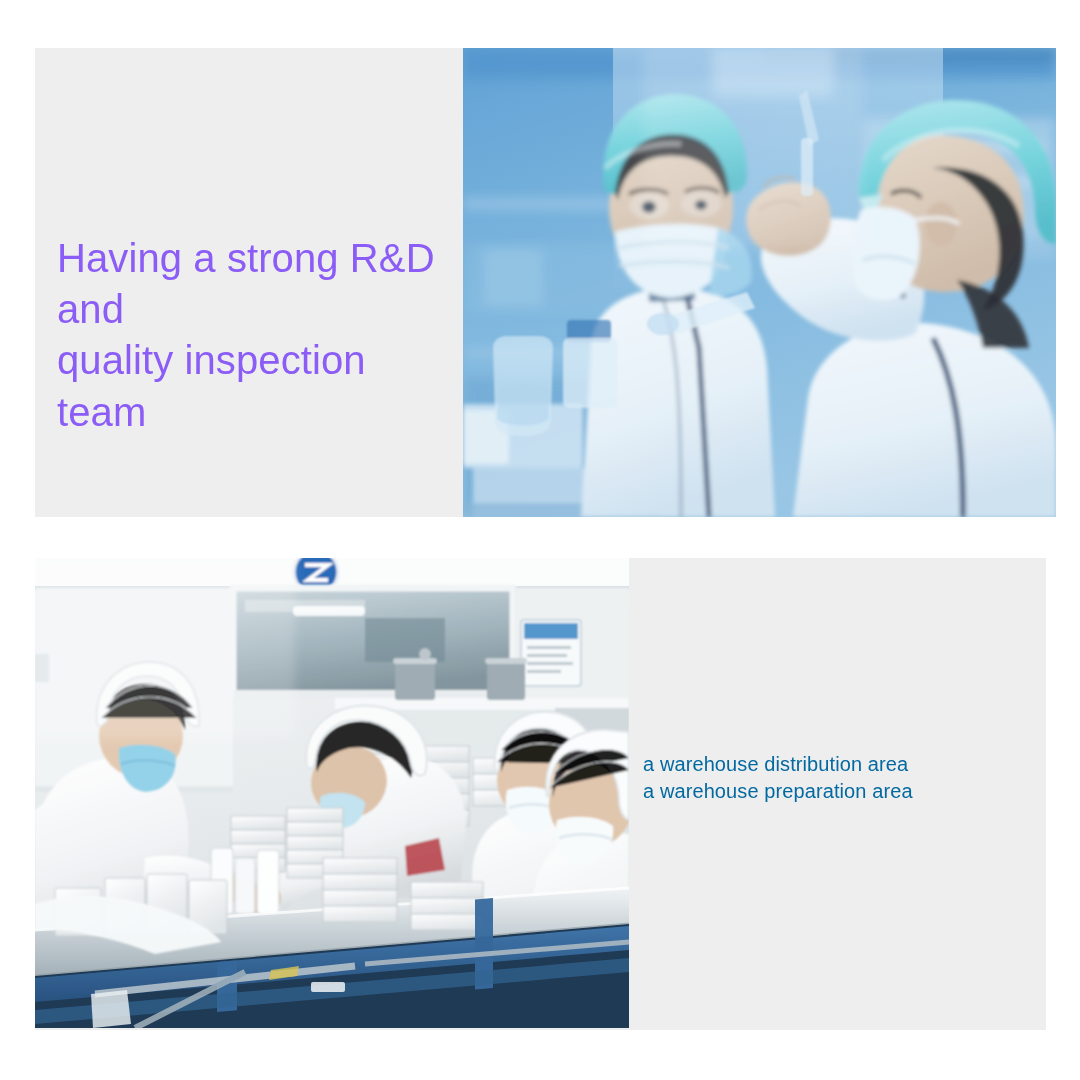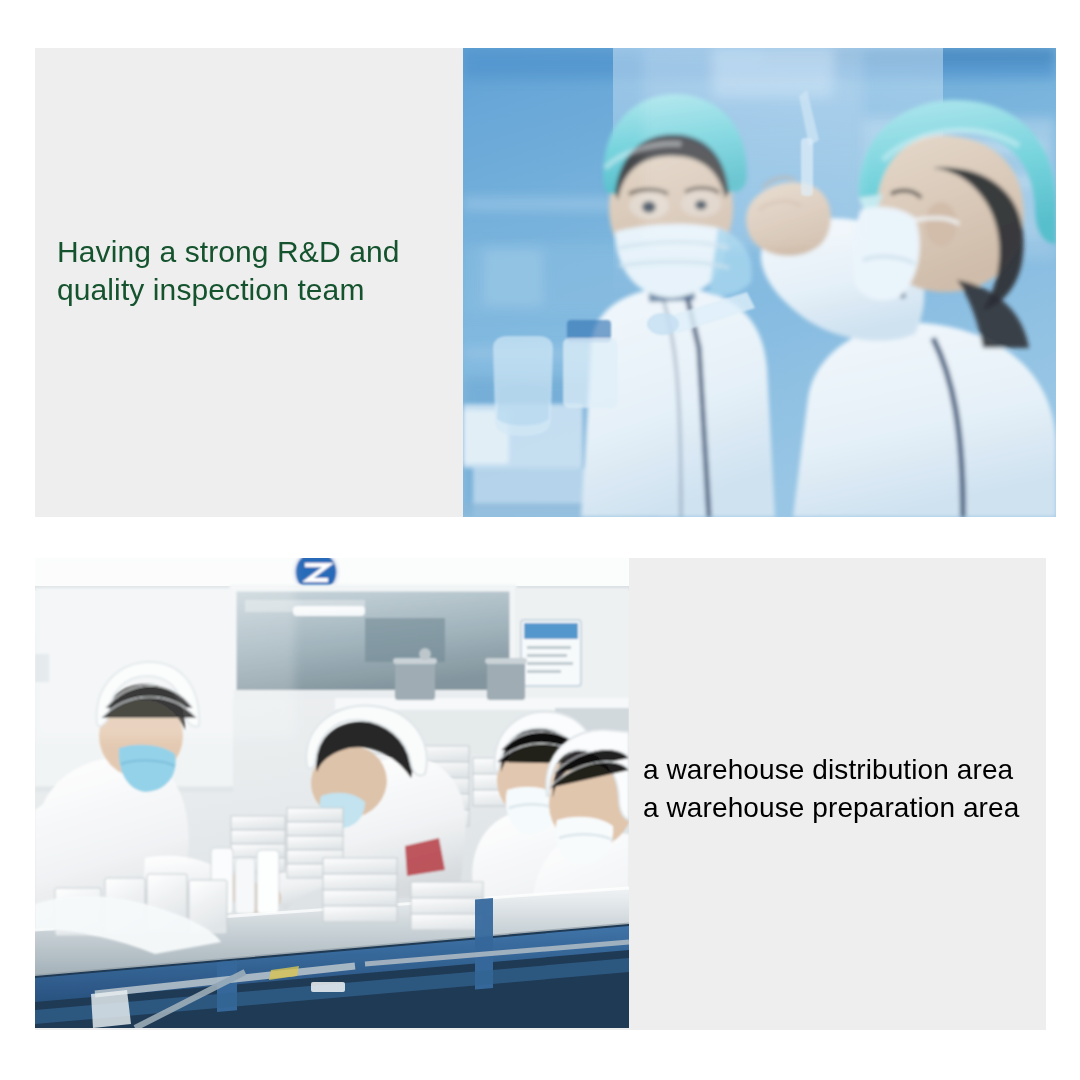--- a/index.html
+++ b/index.html
@@ -26,22 +26,22 @@
     left: 35px;
     top: 48px;
     width: 1021px;
     height: 469px;
   }
   #top-caption {
     position: absolute;
     left: 22px;
     top: 185px;
     width: 400px;
-    color: #14532d;
-    font-size: 30px;
+    color: #8b5cf6;
+    font-size: 40px;
     line-height: 1.28;
     font-weight: 400;
     letter-spacing: .1px;
     white-space: pre-line;
   }
   #top-photo {
     position: absolute;
     left: 428px;
     top: 0px;
     width: 593px;
@@ -64,22 +64,22 @@
     width: 594px;
     height: 470px;
     overflow: hidden;
     background: #dfe3e6;
   }
   #bottom-caption {
     position: absolute;
     left: 608px;
     top: 193px;
     width: 400px;
-    color: #000000;
-    font-size: 28px;
+    color: #0369a1;
+    font-size: 20px;
     line-height: 1.34;
     font-weight: 400;
     letter-spacing: .1px;
     white-space: pre-line;
   }
 
   .photo-svg { display: block; width: 100%; height: 100%; }
 </style>
 </head>
 <body>

